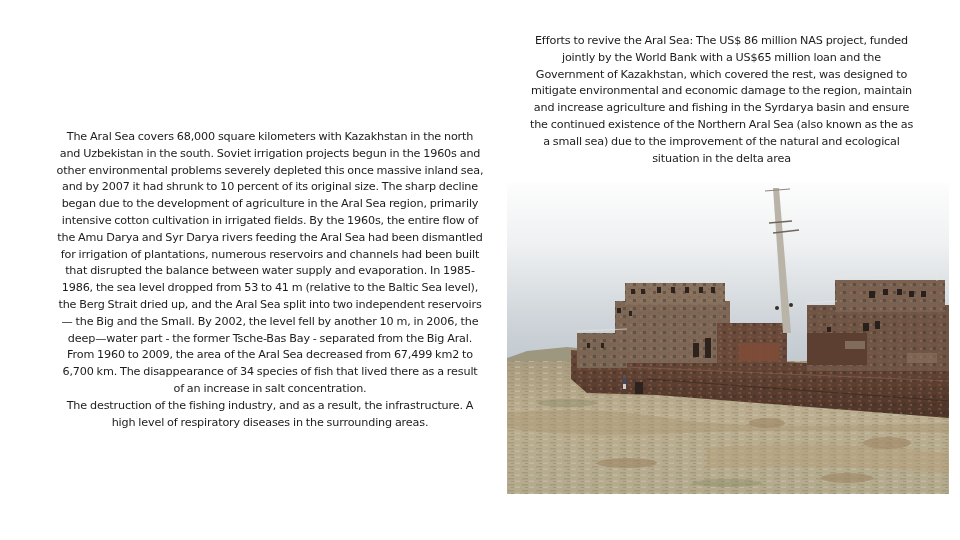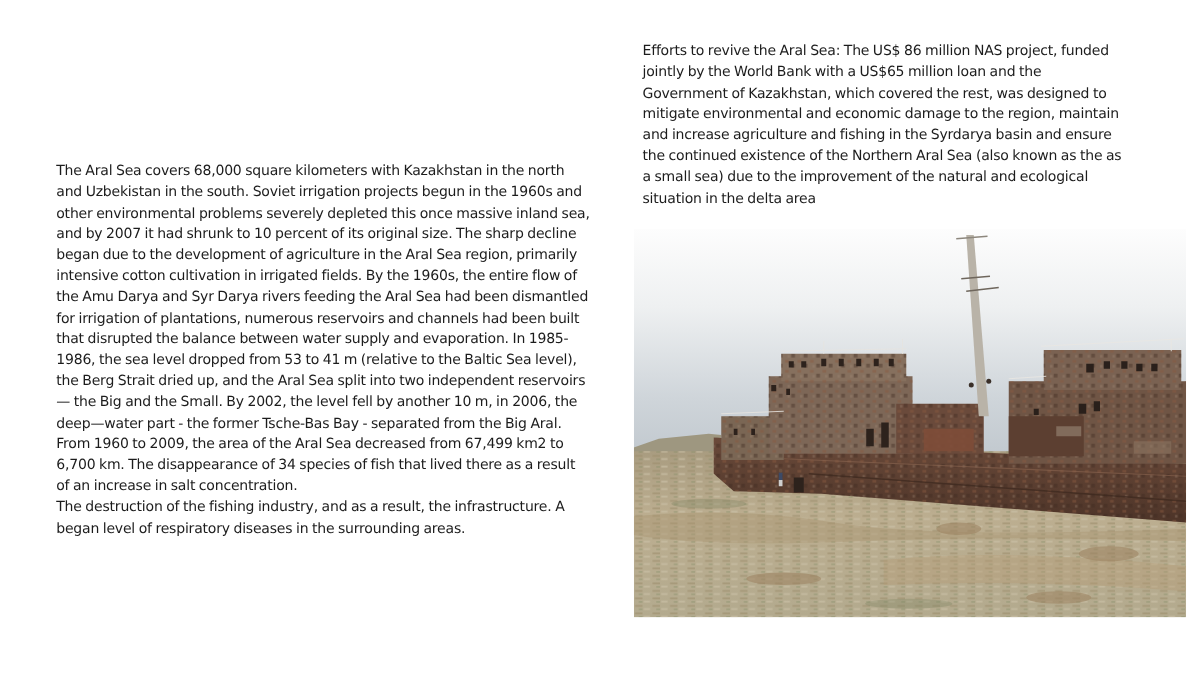--- a/index.html
+++ b/index.html
@@ -26,20 +26,21 @@
       position: absolute;
       font-size: 11.2px;
       line-height: 16.8px;
       letter-spacing: -0.15px;
       word-spacing: -0.5px;
       color: #1c1c1c;
     }
     .text-block p {
       margin: 0;
       white-space: pre-line;
+      text-align: center;
     }
     #left-text {
       left: 45px;
       top: 129px;
       width: 450px;
     }
     #right-text {
       left: 514px;
       top: 33px;
       width: 415px;
@@ -74,21 +75,21 @@
 for irrigation of plantations, numerous reservoirs and channels had been built
 that disrupted the balance between water supply and evaporation. In 1985-
 1986, the sea level dropped from 53 to 41 m (relative to the Baltic Sea level),
 the Berg Strait dried up, and the Aral Sea split into two independent reservoirs
 — the Big and the Small. By 2002, the level fell by another 10 m, in 2006, the
 deep—water part - the former Tsche-Bas Bay - separated from the Big Aral.
 From 1960 to 2009, the area of the Aral Sea decreased from 67,499 km2 to
 6,700 km. The disappearance of 34 species of fish that lived there as a result
 of an increase in salt concentration.</p>
     <p>The destruction of the fishing industry, and as a result, the infrastructure. A
-began level of respiratory diseases in the surrounding areas.</p>
+high level of respiratory diseases in the surrounding areas.</p>
   </div>
 
   <div class="text-block" id="right-text">
     <p>Efforts to revive the Aral Sea: The US$ 86 million NAS project, funded
 jointly by the World Bank with a US$65 million loan and the
 Government of Kazakhstan, which covered the rest, was designed to
 mitigate environmental and economic damage to the region, maintain
 and increase agriculture and fishing in the Syrdarya basin and ensure
 the continued existence of the Northern Aral Sea (also known as the as
 a small sea) due to the improvement of the natural and ecological

